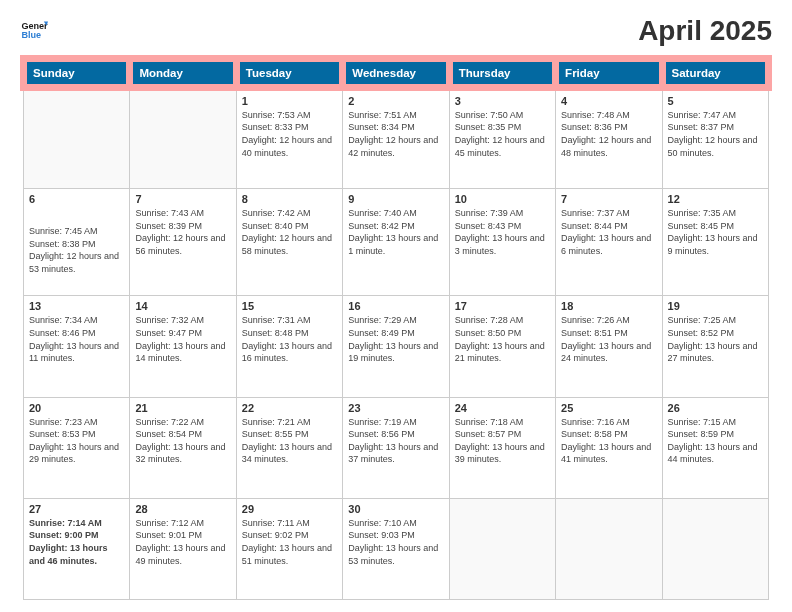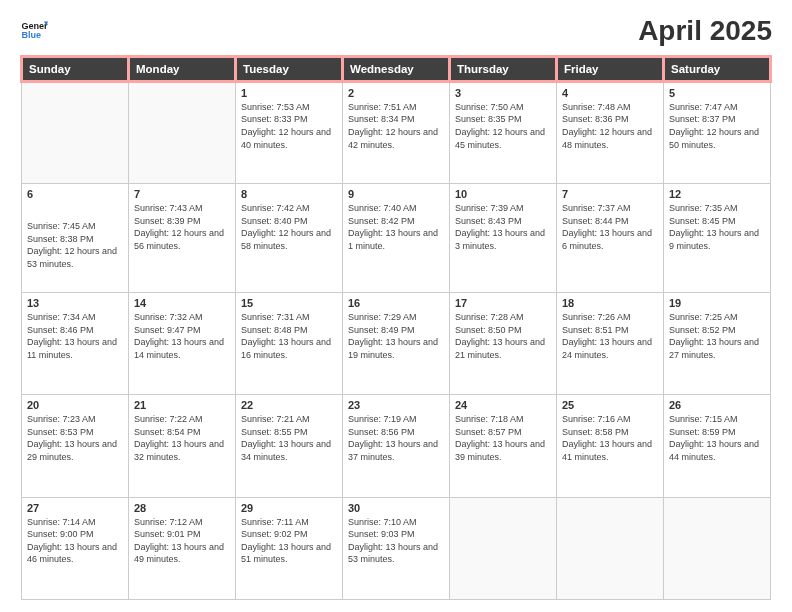--- a/index.html
+++ b/index.html
@@ -45,27 +45,27 @@
       font-size: 13px;
       color: #555;
     }
     .calendar {
       border-collapse: collapse;
       width: 100%;
       flex: 1;
       table-layout: fixed;
     }
     .calendar th {
-      background-color: #404040;
+      background-color: #0369a1;
       color: #fff;
       font-size: 11.5px;
       font-weight: bold;
       padding: 5px 6px;
       text-align: left;
-      border: 3px solid #fca5a5;
+      border: 7px solid #fca5a5;
     }
     .calendar td {
       border: 1px solid #ccc;
       vertical-align: top;
       padding: 4px 5px;
       font-size: 9.5px;
       color: #333;
       height: 86px;
     }
     .day-number {
@@ -276,21 +276,21 @@
           <td>
             <span class="day-number">26</span>
             <div class="day-info" style="white-space: pre-line;">Sunrise: 7:15 AM
 Sunset: 8:59 PM
 Daylight: 13 hours and 44 minutes.</div>
           </td>
         </tr>
         <tr>
           <td>
             <span class="day-number">27</span>
-            <div class="day-info" style="white-space: pre-line;">Sunrise: 7:14 AM
+            <div class="day-info" style="white-space: pre-line; font-weight: bold;">Sunrise: 7:14 AM
 Sunset: 9:00 PM
 Daylight: 13 hours and 46 minutes.</div>
           </td>
           <td>
             <span class="day-number">28</span>
             <div class="day-info" style="white-space: pre-line;">Sunrise: 7:12 AM
 Sunset: 9:01 PM
 Daylight: 13 hours and 49 minutes.</div>
           </td>
           <td>

